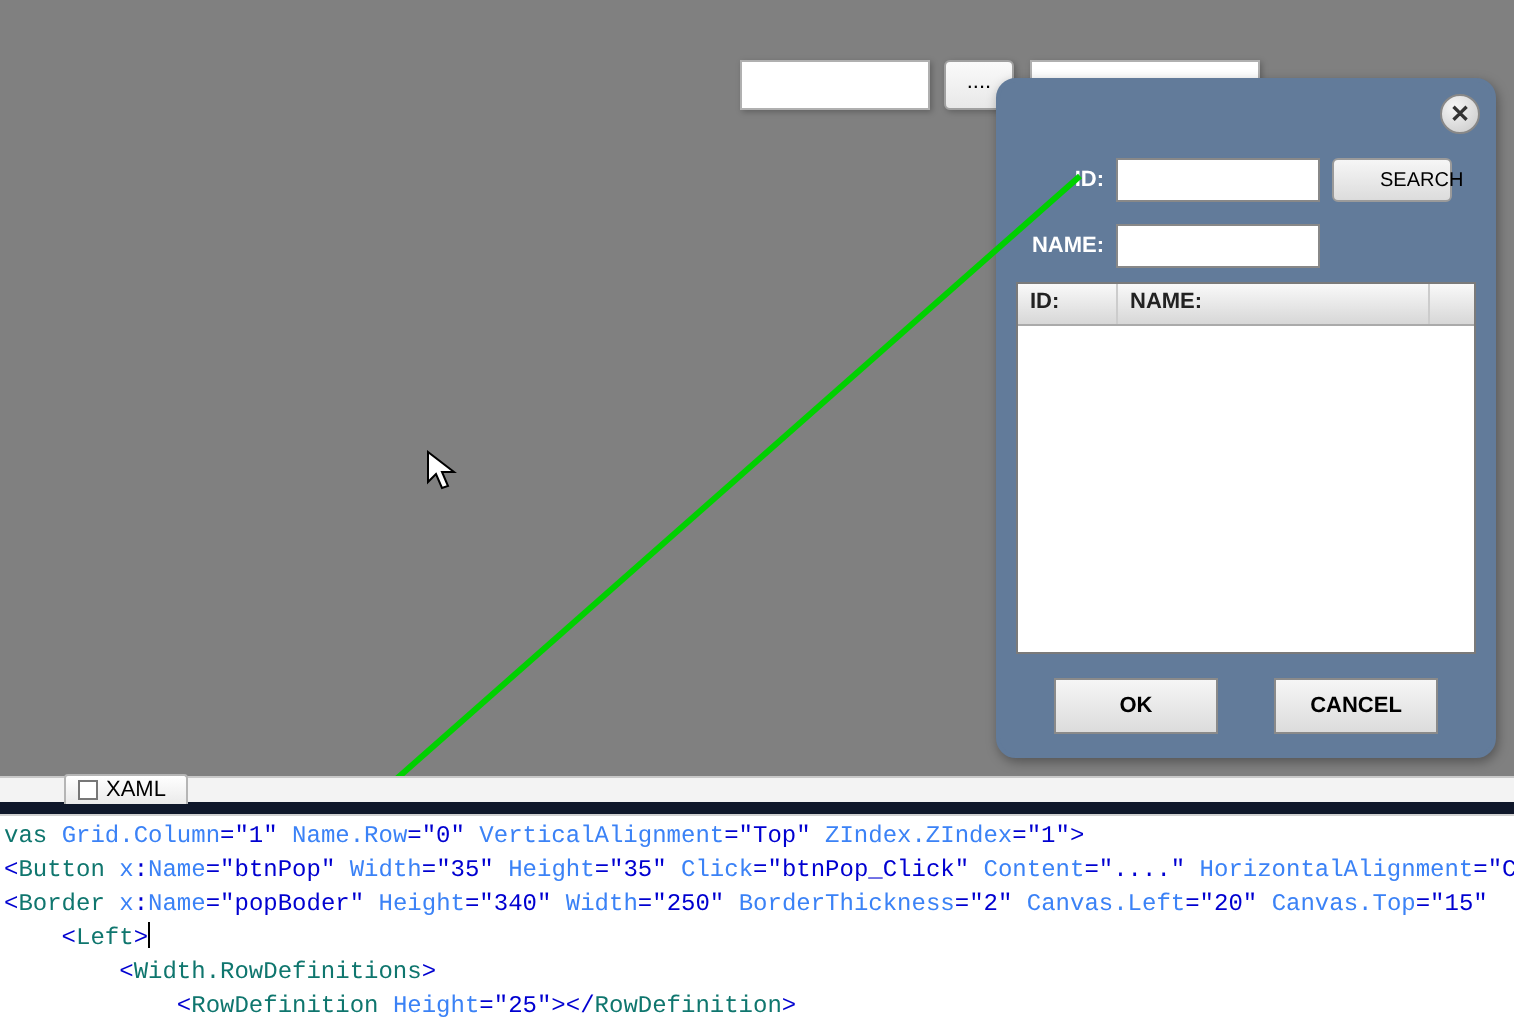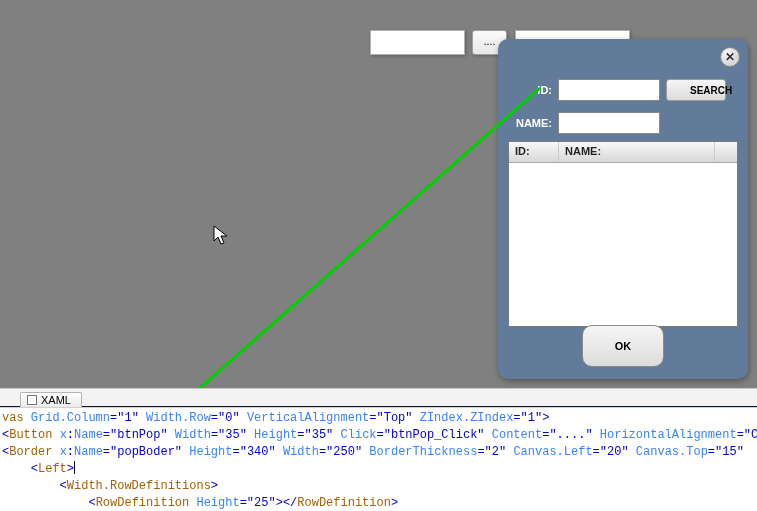--- a/index.html
+++ b/index.html
@@ -94,21 +94,21 @@
   .row-id input { width: 102px; }
   .row-name { top: 71px; }
   .row-name input { width: 102px; }
   .btn-search {
     height: 22px;
     width: 60px;
     background: linear-gradient(#f6f6f6,#dcdcdc);
     border: 1px solid #9a9a9a;
     border-radius: 3px;
     font-size: 10px;
-    font-weight: 700;
+    font-weight: 400;
     cursor: pointer;
     padding-left: 23px;
   }
   .grid-area {
     position: absolute;
     left: 8px; right: 8px;
     top: 100px;
     height: 186px;
     background: #fff;
     border: 1px solid #7a7a7a;
@@ -126,24 +126,24 @@
   .grid-header .col2 { flex: 1; padding: 3px 6px; border-right: 1px solid #ccc; }
   .grid-header .col3 { width: 22px; }
   .popup-buttons {
     position: absolute;
     left: 0; right: 0; bottom: 10px;
     display: flex;
     justify-content: center;
     gap: 28px;
   }
   .popup-buttons button {
-    width: 82px; height: 42px;
+    width: 82px; height: 28px;
     background: linear-gradient(#f6f6f6,#dcdcdc);
     border: 1px solid #8a8a8a;
-    border-radius: 10px;
+    border-radius: 0;
     font-size: 11px;
     font-weight: 600;
     cursor: pointer;
   }
   .cursor {
     position: absolute;
     left: 213px; top: 225px;
     width: 16px; height: 22px;
     pointer-events: none;
   }
@@ -154,24 +154,24 @@
     pointer-events: none;
   }
   
   .tab-strip {
     position: absolute;
     left: 0; width: 757px;
     top: 388px;
     height: 19px;
     background: #f3f3f3;
     border-top: 1px solid #c8c8c8;
-    border-bottom: 1px solid #0f172a;
+    border-bottom: 6px solid #0f172a;
     display: flex;
     align-items: flex-end;
-    padding-left: 20px;
+    padding-left: 32px;
   }
   .tab {
     background: linear-gradient(#ffffff,#eaeaea);
     border: 1px solid #b5b5b5;
     border-bottom: none;
     padding: 1px 10px 1px 6px;
     font-size: 11px;
     display: flex; align-items: center; gap: 4px;
     border-radius: 2px 2px 0 0;
     position: relative;
@@ -202,21 +202,21 @@
     width: 17px; height: 17px;
     background: linear-gradient(#f4f4f4,#dedede);
     border: 1px solid #b0b0b0;
     text-align: center;
     font-size: 9px;
     line-height: 14px;
     color: #555;
   }
   .c-red   { color: #3b82f6; }
   .c-blue  { color: #0000d0; }
-  .c-brown { color: #a16207; }
+  .c-brown { color: #0f766e; }
   .caret {
     display: inline-block;
     width: 1px; height: 13px;
     background: #000;
     vertical-align: -2px;
   }
 </style>
 </head>
 <body>
 
@@ -243,20 +243,21 @@
     <div class="grid-area">
       <div class="grid-header">
         <div class="col1">ID:</div>
         <div class="col2">NAME:</div>
         <div class="col3"></div>
       </div>
     </div>
 
     <div class="popup-buttons">
       <button>OK</button>
+      <button>CANCEL</button>
     </div>
   </div>
 
   <svg class="cursor" viewBox="0 0 16 22">
     <path d="M1 1 L1 16 L5 12 L8 19 L11 18 L8 11 L14 11 Z" fill="#fff" stroke="#000" stroke-width="1"></path>
   </svg>
 </div>
 
 <svg class="arrow-svg">
   <defs>
@@ -269,20 +270,20 @@
 
 <div class="tab-strip">
   <div class="tab">
     <span class="sq"></span>
     <span>XAML</span>
   </div>
 </div>
 
 <div class="scroll-up">▲</div>
 
-<div class="code-area"><span class="c-brown">vas </span><span class="c-red">Grid.Column</span><span class="c-blue">="1" </span><span class="c-red">Width.Row</span><span class="c-blue">="0" </span><span class="c-red">VerticalAlignment</span><span class="c-blue">="Top" </span><span class="c-red">ZIndex.ZIndex</span><span class="c-blue">="1"&gt;</span>
+<div class="code-area"><span class="c-brown">vas </span><span class="c-red">Grid.Column</span><span class="c-blue">="1" </span><span class="c-red">Name.Row</span><span class="c-blue">="0" </span><span class="c-red">VerticalAlignment</span><span class="c-blue">="Top" </span><span class="c-red">ZIndex.ZIndex</span><span class="c-blue">="1"&gt;</span>
 <span class="c-blue">&lt;</span><span class="c-brown">Button </span><span class="c-red">x</span><span class="c-blue">:</span><span class="c-red">Name</span><span class="c-blue">="btnPop" </span><span class="c-red">Width</span><span class="c-blue">="35" </span><span class="c-red">Height</span><span class="c-blue">="35" </span><span class="c-red">Click</span><span class="c-blue">="btnPop_Click" </span><span class="c-red">Content</span><span class="c-blue">="...." </span><span class="c-red">HorizontalAlignment</span><span class="c-blue">="Center" </span>
 <span class="c-blue">&lt;</span><span class="c-brown">Border </span><span class="c-red">x</span><span class="c-blue">:</span><span class="c-red">Name</span><span class="c-blue">="popBoder" </span><span class="c-red">Height</span><span class="c-blue">="340" </span><span class="c-red">Width</span><span class="c-blue">="250" </span><span class="c-red">BorderThickness</span><span class="c-blue">="2" </span><span class="c-red">Canvas.Left</span><span class="c-blue">="20" </span><span class="c-red">Canvas.Top</span><span class="c-blue">="15"  </span>
 <span class="c-blue">    &lt;</span><span class="c-brown">Left</span><span class="c-blue">&gt;</span><span class="caret"></span>
 <span class="c-blue">        &lt;</span><span class="c-brown">Width.RowDefinitions</span><span class="c-blue">&gt;</span>
 <span class="c-blue">            &lt;</span><span class="c-brown">RowDefinition </span><span class="c-red">Height</span><span class="c-blue">="25"&gt;</span><span class="c-blue">&lt;/</span><span class="c-brown">RowDefinition</span><span class="c-blue">&gt;</span>
 
 </div>
 
 </body></html>

